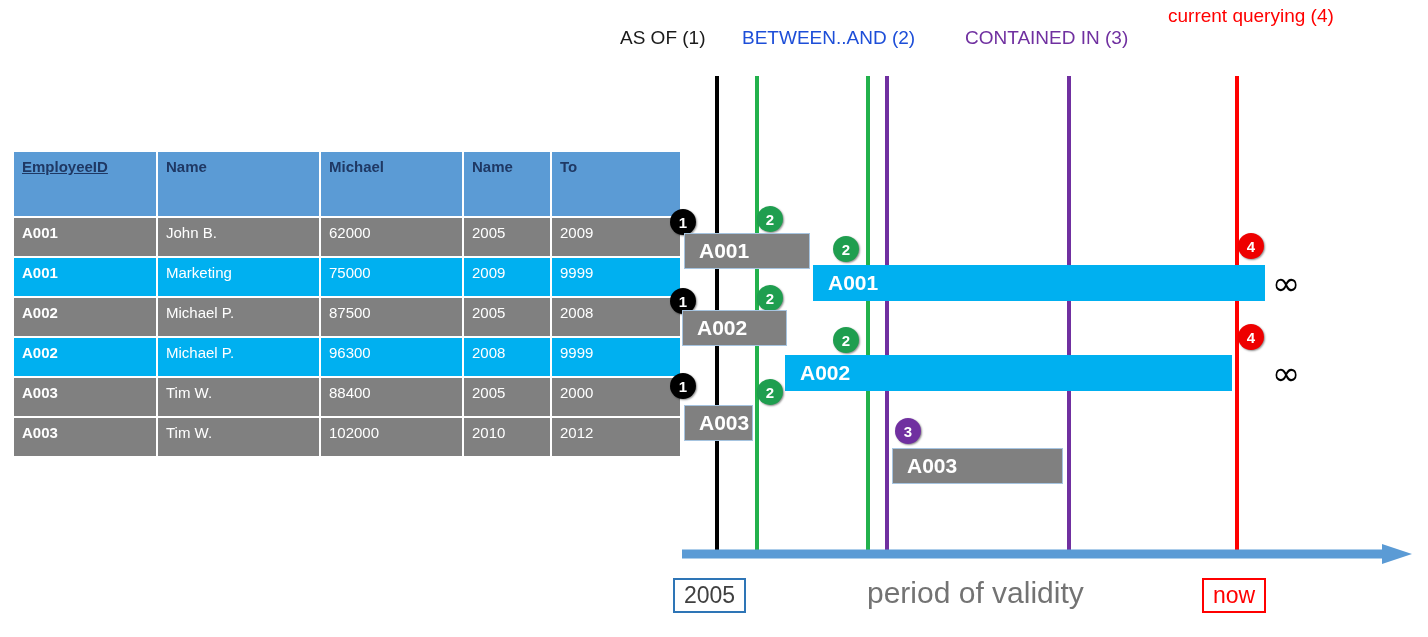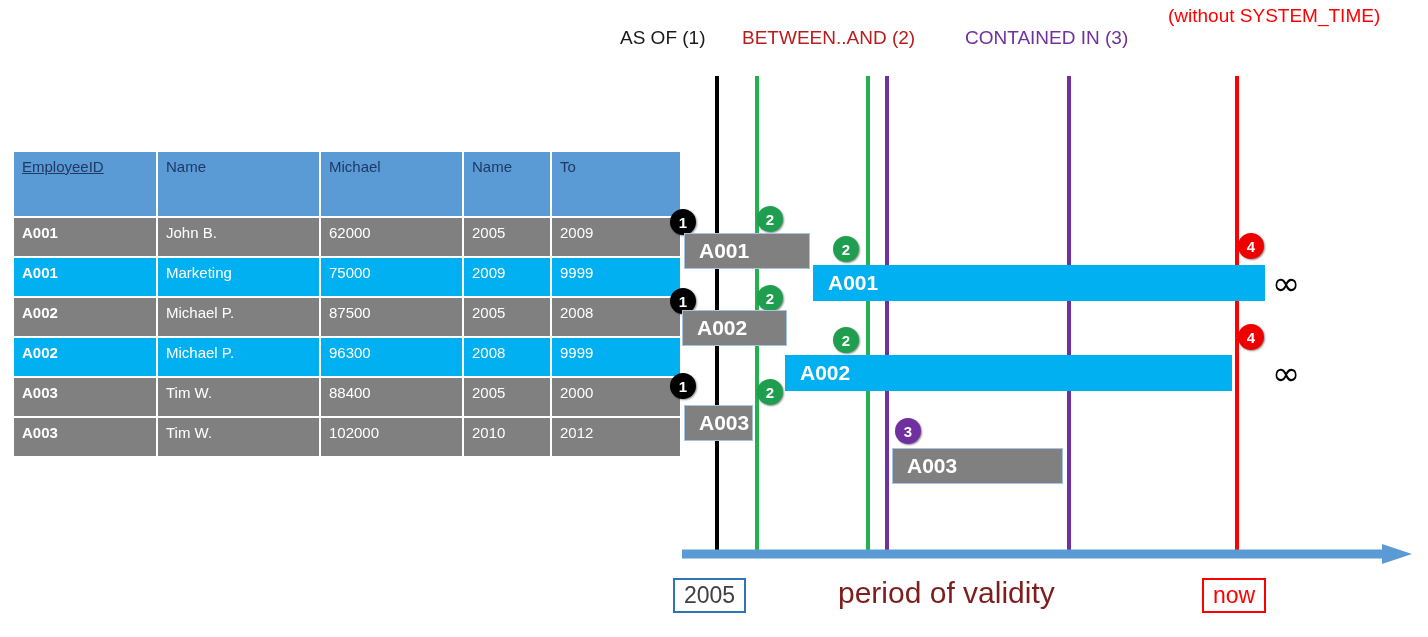--- a/index.html
+++ b/index.html
@@ -30,21 +30,21 @@
     padding: 6px 8px;
     font-size: 15px;
     text-align: left;
     vertical-align: top;
     white-space: nowrap;
     overflow: hidden;
   }
   #employee-table thead th {
     background: #5b9bd5;
     color: #1f3864;
-    font-weight: normal;
+    font-weight: bold;
     height: 52px;
     vertical-align: top;
   }
   #employee-table thead th .hdr-underline {
     text-decoration: underline;
   }
   #employee-table tbody tr.row-grey td {
     background: #808080;
     color: #ffffff;
     height: 26px;
@@ -74,21 +74,21 @@
   }
   #diagram > * { pointer-events: auto; }
 
   .legend-item {
     position: absolute;
     font-size: 19px;
     white-space: nowrap;
     line-height: 1.08;
   }
   #legend-asof      { left: 620px;  top: 28px;  color: #1a1a1a; }
-  #legend-between   { left: 742px;  top: 28px;  color: #b91c1c; }
+  #legend-between   { left: 742px;  top: 28px;  color: #1d4ed8; }
   #legend-contained { left: 965px;  top: 28px;  color: #7030a0; }
   #legend-current   { left: 1168px; top: 6px;   color: #ff0000; }
 
   .vline {
     position: absolute;
     width: 4px;
   }
   .vline.black  { background: #000000; }
   .vline.green  { background: #22b14c; }
   .vline.purple { background: #7030a0; }
@@ -158,24 +158,24 @@
     color: #404040;
   }
   #label-now {
     left: 1202px;
     top: 578px;
     border: 2px solid #ff0000;
     color: #ff0000;
   }
   #label-period {
     position: absolute;
-    left: 838px;
+    left: 867px;
     top: 576px;
     font-size: 30px;
-    color: #7f1d1d;
+    color: #737373;
     white-space: nowrap;
   }
 </style>
 </head>
 <body>
 
 <table id="employee-table">
   <thead>
     <tr>
       <th class="col-w-id"><span class="hdr-underline">EmployeeID</span></th>
@@ -230,21 +230,21 @@
     </tr>
   </tbody>
 </table>
 
 <div id="diagram">
 
   <div class="legend-item" id="legend-asof">AS OF (1)</div>
   <div class="legend-item" id="legend-between">BETWEEN..AND (2)</div>
   <div class="legend-item" id="legend-contained">CONTAINED IN (3)</div>
   <div class="legend-item" id="legend-current">
-    <div>(without SYSTEM_TIME)</div>
+    <div>current querying (4)</div>
   </div>
 
   <div class="vline black" style="left:715px;  top:76px;  height:482px;"></div>
   <div class="vline green" style="left:755px;  top:76px;  height:482px;"></div>
   <div class="vline green" style="left:866px;  top:76px;  height:482px;"></div>
   <div class="vline purple" style="left:885px;  top:76px;  height:482px;"></div>
   <div class="vline purple" style="left:1067px; top:76px;  height:482px;"></div>
   <div class="vline red" style="left:1235px; top:76px;  height:482px;"></div>
 
   <div class="badge b1" style="left:670px; top:209px;">1</div>

